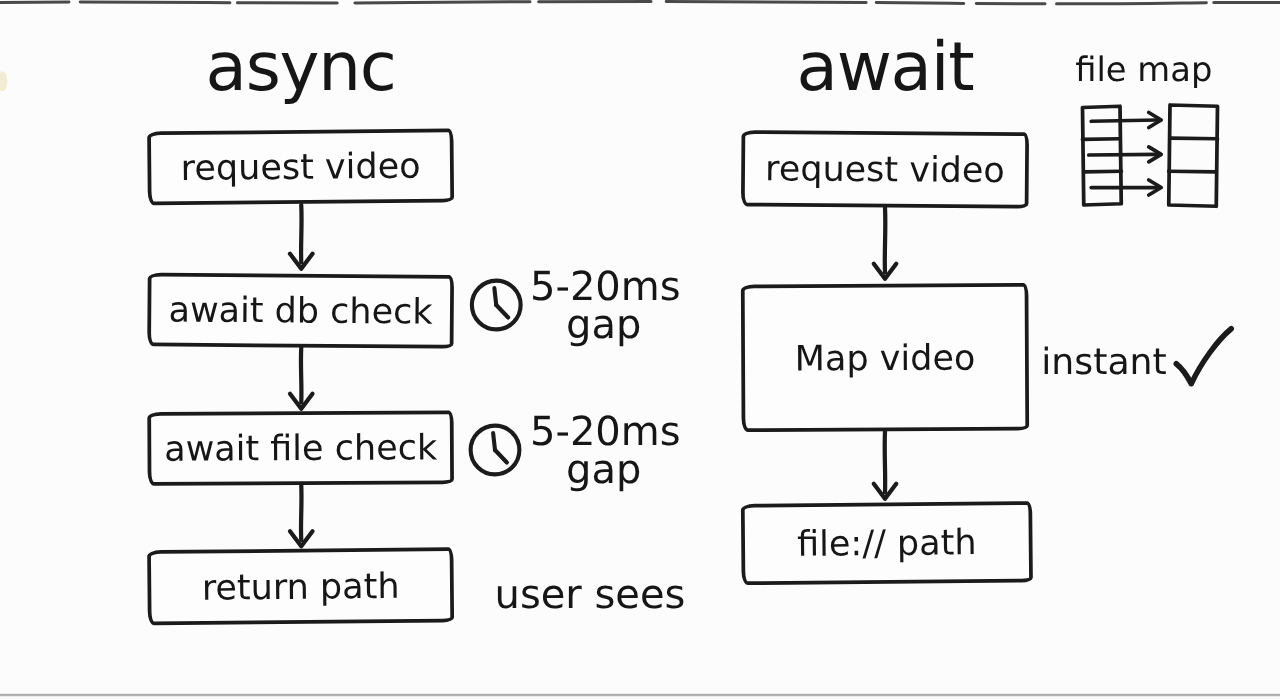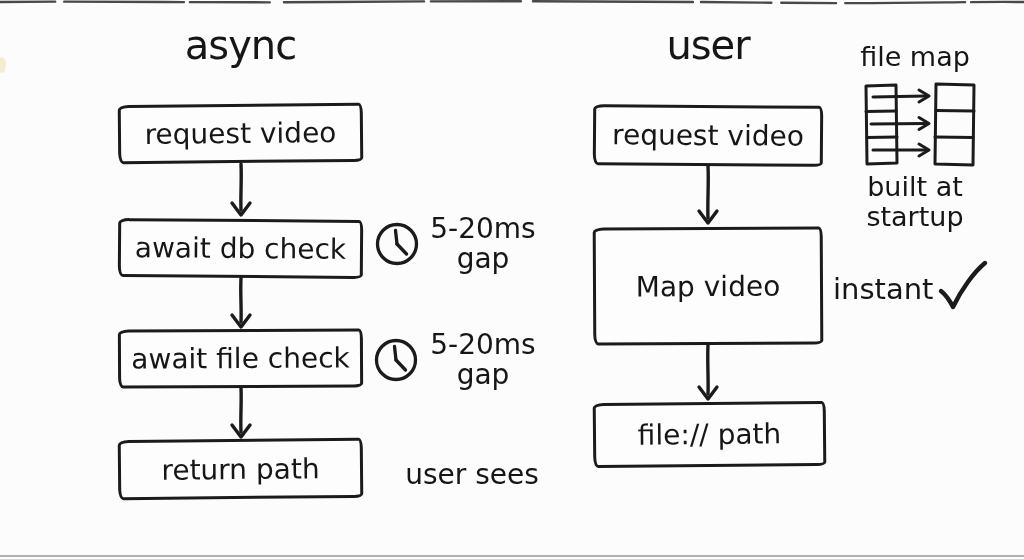--- a/index.html
+++ b/index.html
@@ -10,21 +10,21 @@
   #canvas {
     position: relative;
     width: 1024px;
     height: 559px;
     background: #fcfcfc;
     overflow: hidden;
     color: #1b1b1b;
   }
   .abs { position: absolute; }
   .title {
-    font-size: 40px;
+    font-size: 54px;
     letter-spacing: -1px;
     text-align: center;
     color: #161616;
     white-space: nowrap;
   }
   .box {
     position: absolute;
     border: 3.2px solid #1b1b1b;
     background: #fdfdfd;
     display: flex;
@@ -35,21 +35,21 @@
     color: #161616;
     border-radius: 11px 4px 9px 5px / 5px 10px 4px 11px;
     box-sizing: border-box;
   }
   .tilt-a { transform: rotate(-0.55deg); }
   .tilt-b { transform: rotate(0.45deg); }
   .tilt-c { transform: rotate(-0.3deg); }
   .note {
     position: absolute;
     text-align: center;
-    font-size: 28px;
+    font-size: 32px;
     line-height: 30px;
     color: #161616;
     white-space: nowrap;
   }
   .note .l2 { display: block; }
   svg { display: block; }
   .stroke {
     fill: none;
     stroke: #1b1b1b;
     stroke-linecap: round;
@@ -129,21 +129,21 @@
   </svg>
 
   <div class="box tilt-a" style="left:118px;top:439px;width:245px;height:60px">
     <span>return path</span>
   </div>
 
   <div class="note" style="left:367px;top:460px;width:210px">
     <span>user sees</span>
   </div>
 
-  <div class="abs title" style="left:593px;top:22px;width:230px">user</div>
+  <div class="abs title" style="left:593px;top:22px;width:230px">await</div>
 
   <div class="box tilt-b" style="left:593px;top:105px;width:230px;height:61px">
     <span>request video</span>
   </div>
 
   <svg class="abs" style="left:693px;top:164px" width="30" height="64">
     <path class="stroke" style="stroke-width:3.4" d="M15 2 C15.9 20, 14.3 38, 15 54"></path>
     <path class="stroke" style="stroke-width:3.4" d="M6 47 L15 59 L24 47"></path>
   </svg>
 
@@ -180,19 +180,15 @@
     <path class="stroke" style="stroke-width:3" d="M79 57 L117 57.5"></path>
 
     <path class="stroke" style="stroke-width:3" d="M17 17 L70 16"></path>
     <path class="stroke" style="stroke-width:3" d="M63 10 L73 16 L63 22"></path>
     <path class="stroke" style="stroke-width:3" d="M15 44 L70 43.5"></path>
     <path class="stroke" style="stroke-width:3" d="M63 37.5 L73 43.5 L63 49.5"></path>
     <path class="stroke" style="stroke-width:3" d="M17 70 L70 70"></path>
     <path class="stroke" style="stroke-width:3" d="M63 64 L73 70 L63 76"></path>
   </svg>
 
-  <div class="note" style="left:845px;top:172px;width:140px;font-size:27px">
-    <span>built at</span>
-    <span class="l2">startup</span>
-  </div>
 
   <div id="bottom-line"></div>
 </div>
 
 </body></html>

